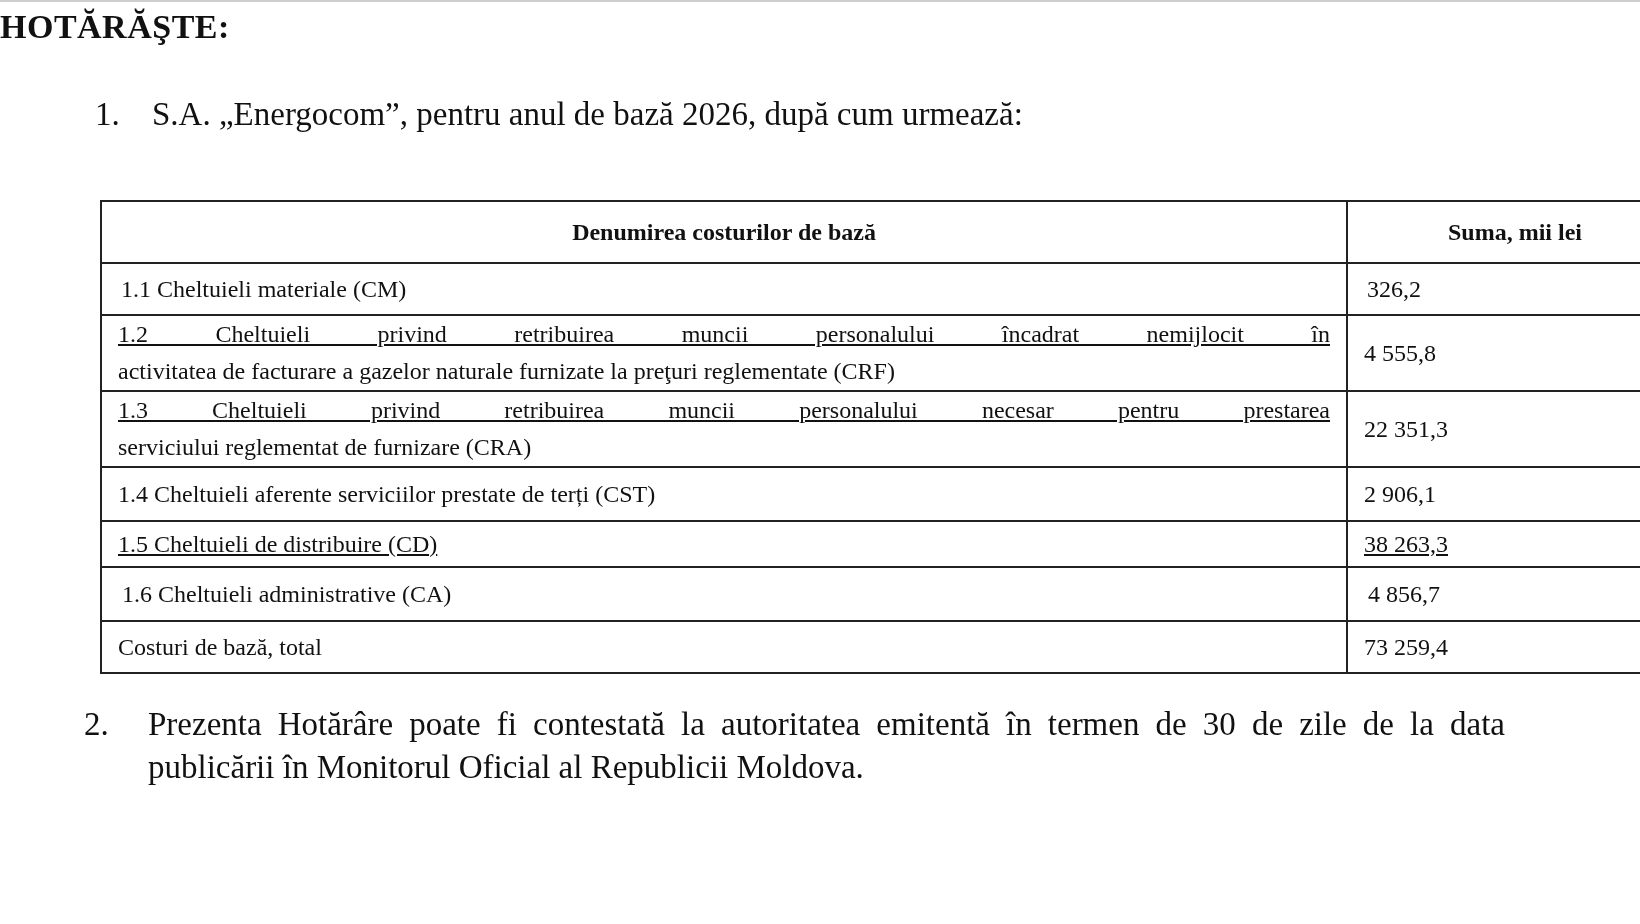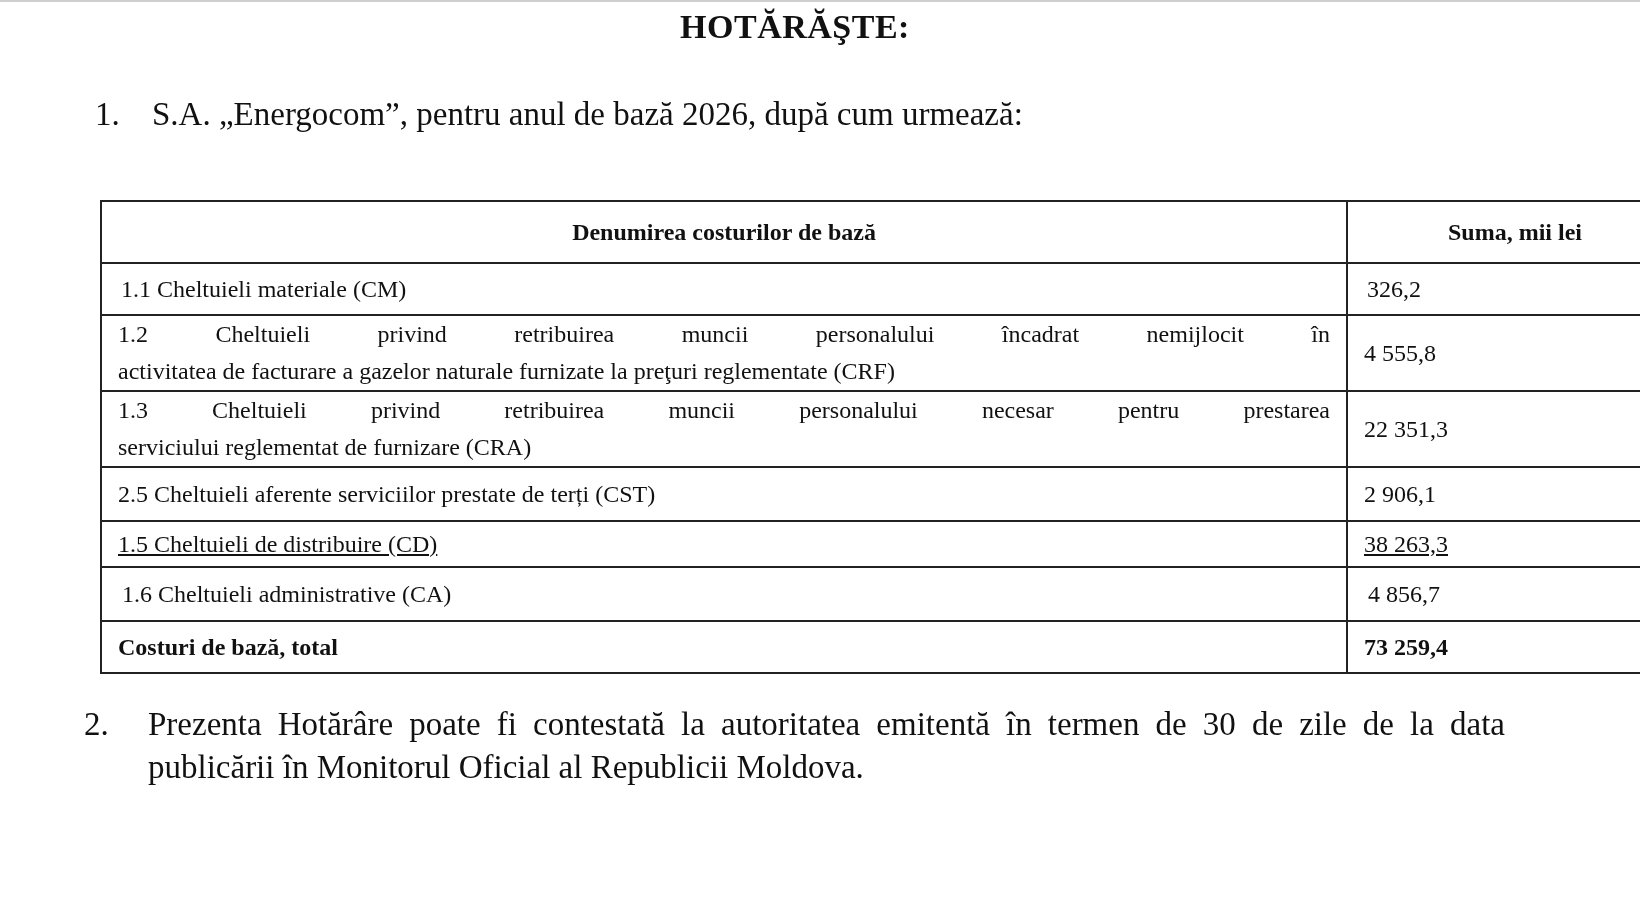--- a/index.html
+++ b/index.html
@@ -20,21 +20,20 @@
       left: 0; top: 0;
       width: 1640px;
       height: 2px;
       background: #cfcfcf;
     }
     .title {
       position: absolute;
       left: 0;
       top: 8px;
       width: 1590px;
-      text-align: center;
       font-weight: bold;
       font-size: 34px;
       letter-spacing: 0.5px;
     }
     .para {
       position: absolute;
       font-size: 33px;
       line-height: 43px;
     }
     .para .num {
@@ -86,32 +85,33 @@
       line-height: 37px;
     }
     table.costs td.name .l {
       display: block;
       white-space: nowrap;
     }
     table.costs td.name .l.justify {
       text-align: justify;
       text-align-last: justify;
       white-space: normal;
+      text-decoration: underline;
     }
     table.costs td.amount {
       text-align: left;
       white-space: nowrap;
     }
     tr.r1 td { height: 50px; padding-left: 19px; }
     tr.r2 td { height: 74px; }
     tr.r3 td { height: 72px; }
     tr.r4 td { height: 52px; }
     tr.r5 td { height: 44px; text-decoration: underline; }
     tr.r6 td { height: 52px; padding-left: 20px; }
-    tr.total td { height: 50px; font-weight: bold; }
+    tr.total td { height: 50px; font-weight: normal; }
   </style>
 </head>
 <body>
 
 <div class="top-rule"></div>
 
 <div class="title">HOTĂRĂŞTE:</div>
 
 <div class="para" id="p1">
   <span class="num">1.</span>
@@ -143,21 +143,21 @@
     </tr>
     <tr class="r3">
       <td class="name">
         <span class="l justify">1.3 Cheltuieli privind retribuirea muncii personalului necesar pentru prestarea</span>
         <span class="l">serviciului reglementat de furnizare (CRA)</span>
       </td>
       <td class="amount">22 351,3</td>
     </tr>
     <tr class="r4">
       <td class="name">
-        <span class="l"> 2.5 Cheltuieli aferente serviciilor prestate de terți (CST)</span>
+        <span class="l"> 1.4 Cheltuieli aferente serviciilor prestate de terți (CST)</span>
       </td>
       <td class="amount">2 906,1</td>
     </tr>
     <tr class="r5">
       <td class="name">
         <span class="l">1.5 Cheltuieli de distribuire (CD)</span>
       </td>
       <td class="amount">38 263,3</td>
     </tr>
     <tr class="r6">

